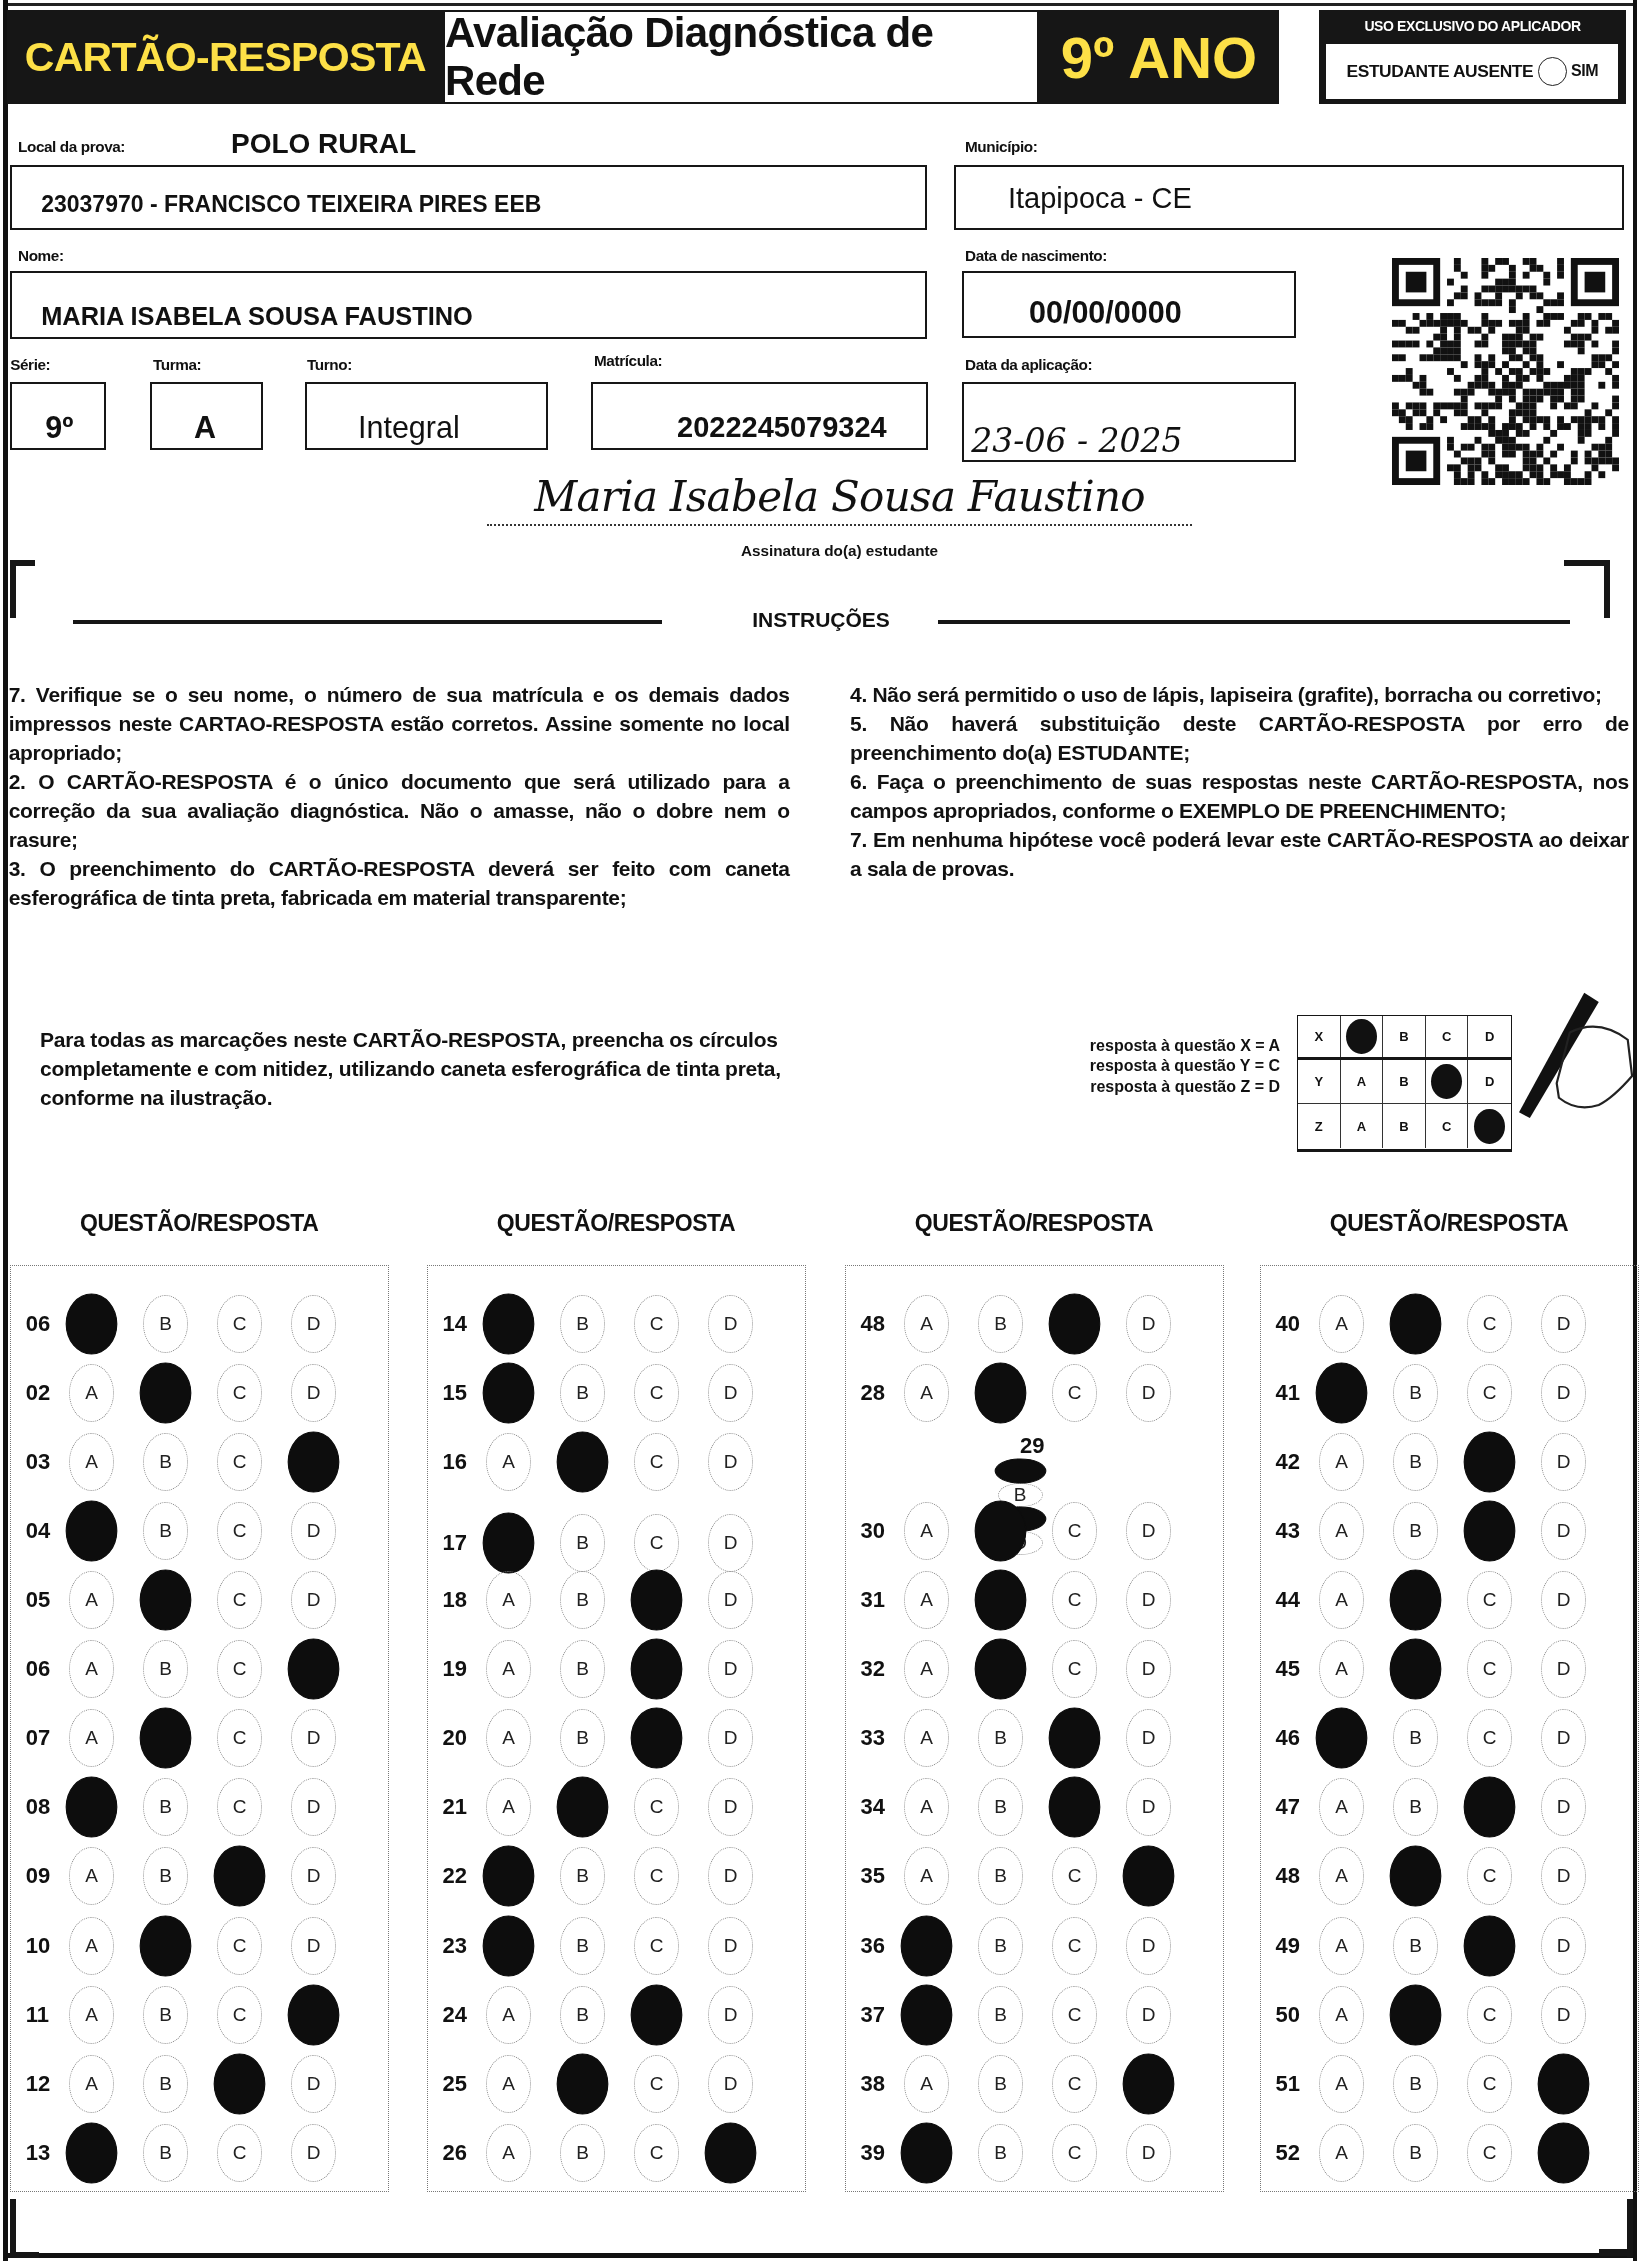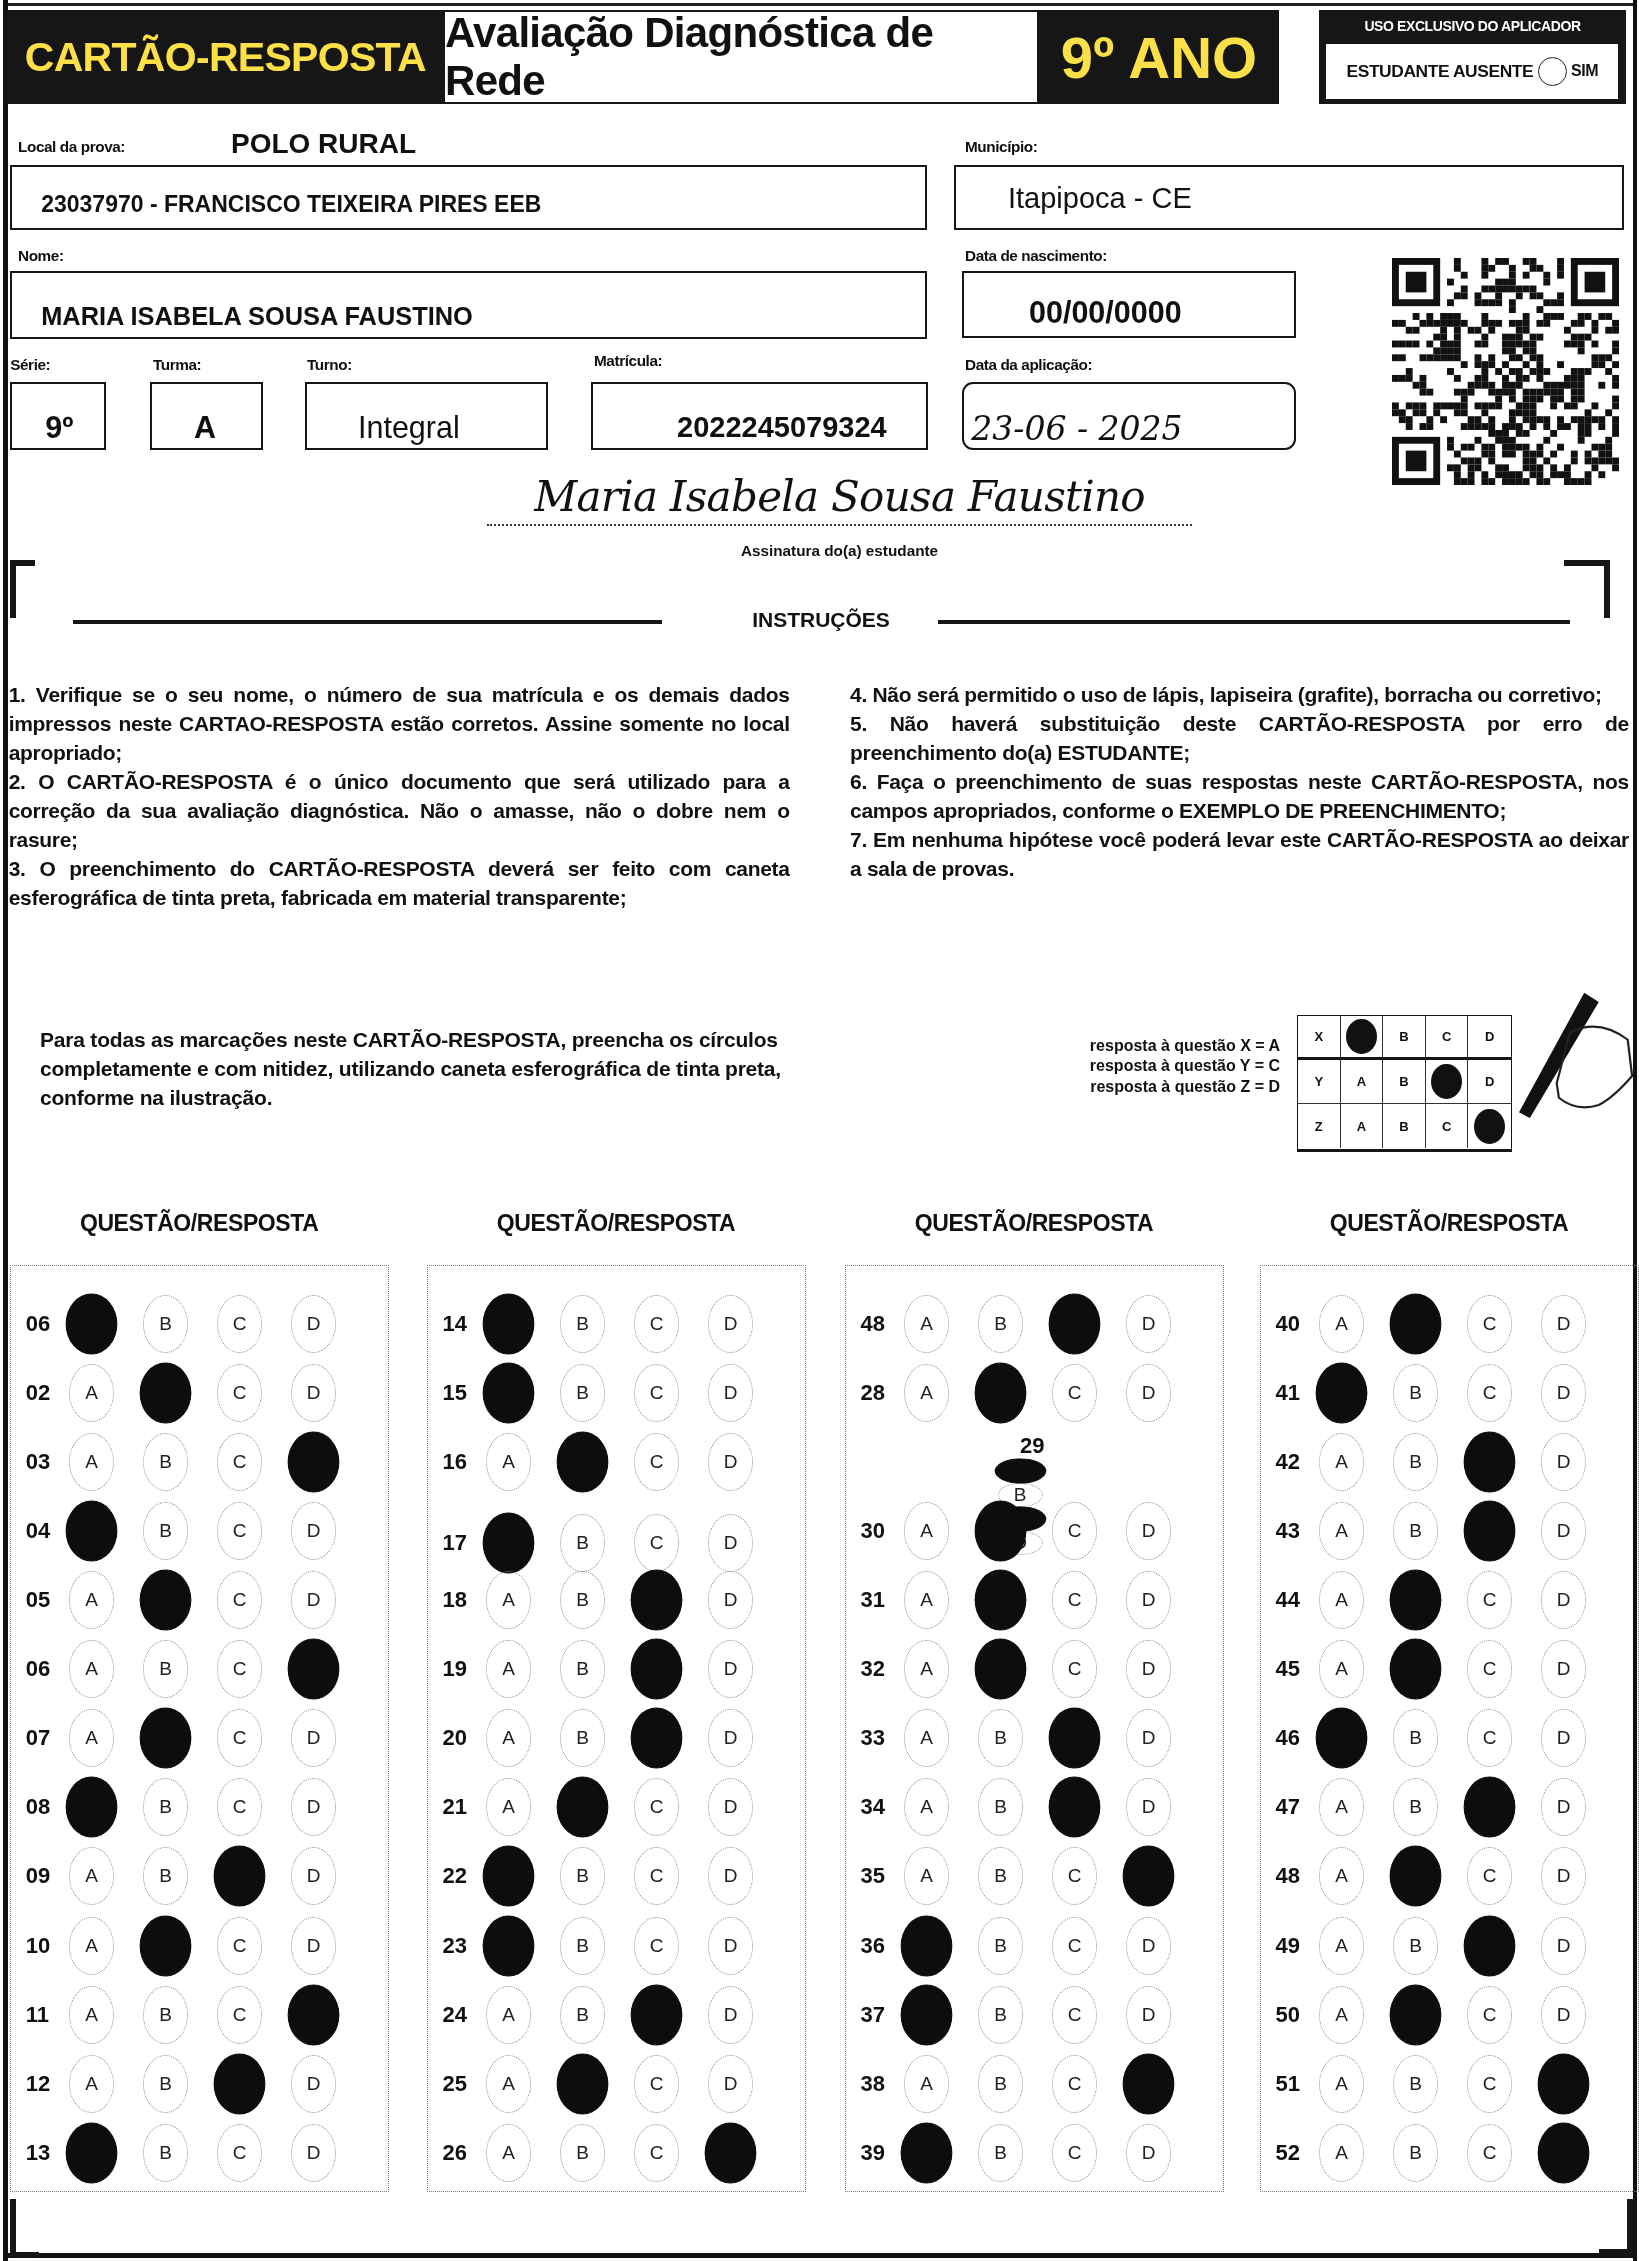--- a/index.html
+++ b/index.html
@@ -110,21 +110,21 @@
 <div class="abs lbl" style="left:307px;top:356px;">Turno:</div>
 <div class="abs field" style="left:305px;top:382px;width:243px;height:68px;padding:0 0 2.9px 51px;">
   <span class="val-big" style="font-weight:normal;">Integral</span>
 </div>
 <div class="abs lbl" style="left:594px;top:352px;">Matrícula:</div>
 <div class="abs field" style="left:591px;top:382px;width:337px;height:68px;padding:0 0 4.4px 84px;">
   <span class="val-big" style="font-size:29px;">2022245079324</span>
 </div>
 
 <div class="abs lbl" style="left:965px;top:356px;">Data da aplicação:</div>
-<div class="abs field" style="left:962px;top:382px;width:334px;height:68px;padding:0 0 0 7.3px;border-radius:11px;">
+<div class="abs field" style="left:962px;top:382px;width:334px;height:80px;padding:0 0 0 7.3px;">
   <span class="hand" style="font-size:33px;">23-06 - 2025</span>
 </div>
 
 <svg class="abs qr" viewBox="0 0 33 33" id="qr">
     <rect x="9" y="0" width="1" height="1" fill="#111"></rect>
     <rect x="13" y="0" width="1" height="1" fill="#111"></rect>
     <rect x="15" y="0" width="1" height="1" fill="#111"></rect>
     <rect x="16" y="0" width="1" height="1" fill="#111"></rect>
     <rect x="19" y="0" width="1" height="1" fill="#111"></rect>
     <rect x="20" y="0" width="1" height="1" fill="#111"></rect>
@@ -559,21 +559,21 @@
 <div class="corner" style="left:10.2px;top:2199px;width:5.8px;height:58px;"></div>
 <div class="corner" style="left:10.2px;top:2252px;width:29px;height:5.8px;"></div>
 <div class="corner" style="left:1627px;top:2199px;width:5.8px;height:58px;"></div>
 <div class="corner" style="left:1599px;top:2249px;width:33px;height:7.3px;"></div>
 
 <div class="instr-line" style="left:73px;width:589px;"></div>
 <div class="abs instr-title">INSTRUÇÕES</div>
 <div class="instr-line" style="left:938px;width:632px;"></div>
 
 <div class="abs instr-col" style="left:8.7px;top:680px;width:781px;">
-  <p>1. Verifique se o seu nome, o número de sua matrícula e os demais dados impressos neste CARTAO-RESPOSTA estão corretos. Assine somente no local apropriado;</p>
+  <p>7. Verifique se o seu nome, o número de sua matrícula e os demais dados impressos neste CARTAO-RESPOSTA estão corretos. Assine somente no local apropriado;</p>
   <p>2. O CARTÃO-RESPOSTA é o único documento que será utilizado para a correção da sua avaliação diagnóstica. Não o amasse, não o dobre nem o rasure;</p>
   <p>3. O preenchimento do CARTÃO-RESPOSTA deverá ser feito com caneta esferográfica de tinta preta, fabricada em material transparente;</p>
 </div>
 <div class="abs instr-col" style="left:850px;top:680px;width:779px;">
   <p>4. Não será permitido o uso de lápis, lapiseira (grafite), borracha ou corretivo;</p>
   <p>5. Não haverá substituição deste CARTÃO-RESPOSTA por erro de preenchimento do(a) ESTUDANTE;</p>
   <p>6. Faça o preenchimento de suas respostas neste CARTÃO-RESPOSTA, nos campos apropriados, conforme o EXEMPLO DE PREENCHIMENTO;</p>
   <p>7. Em nenhuma hipótese você poderá levar este CARTÃO-RESPOSTA ao deixar a sala de provas.</p>
 </div>
 

